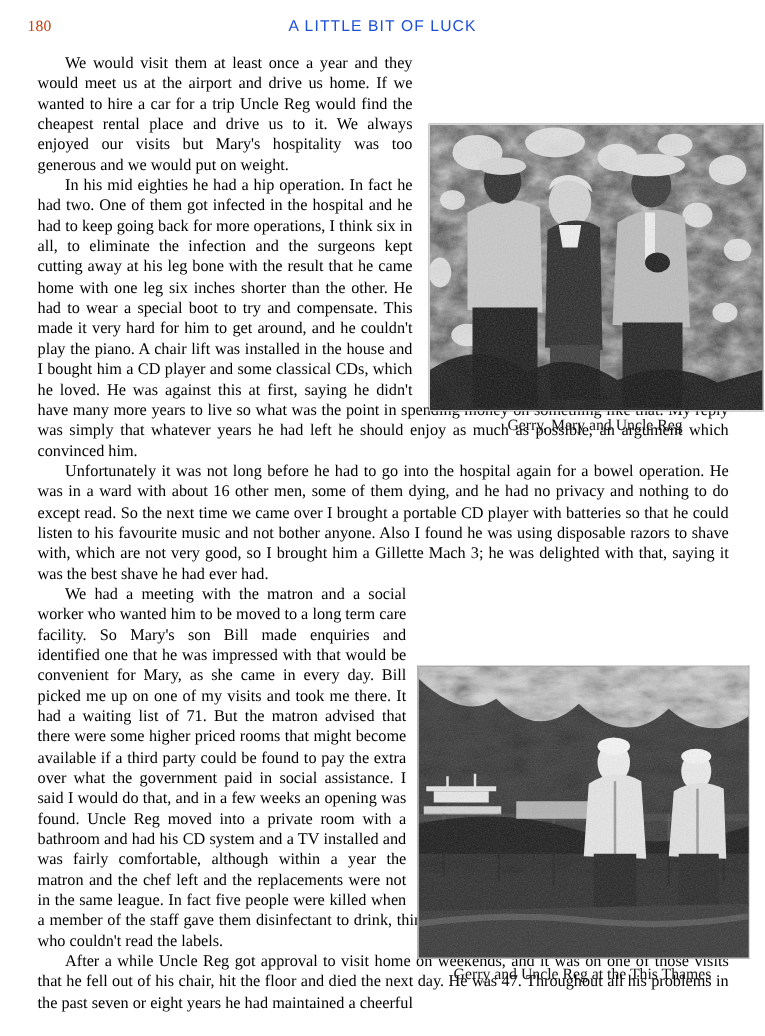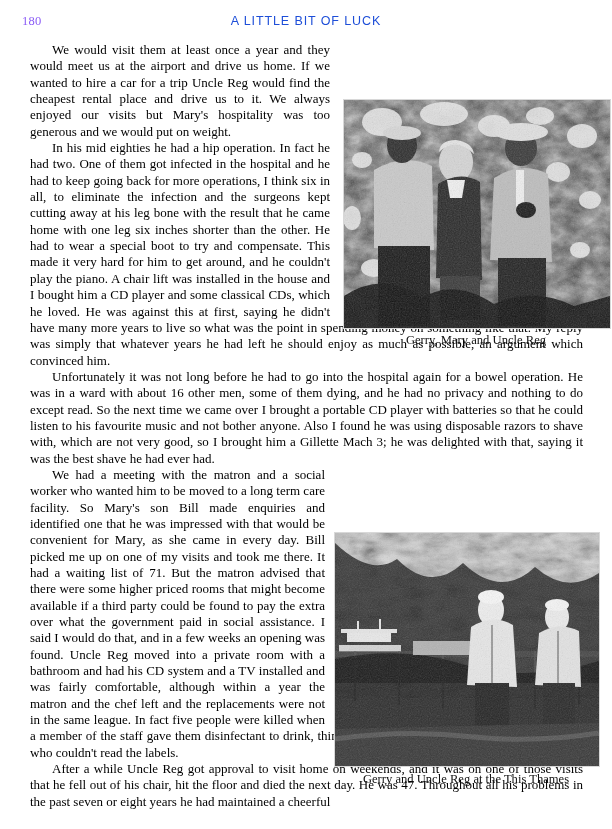--- a/index.html
+++ b/index.html
@@ -29,21 +29,21 @@
     left: 0;
     width: 612px;
     height: 18px;
   }
   .folio {
     position: absolute;
     left: 22px;
     top: 0;
     font-size: 12.5px;
     letter-spacing: 0.2px;
-    color: #8b5cf6;
+    color: #c2410c;
   }
   .book-title {
     position: absolute;
     left: 0;
     top: 0;
     width: 612px;
     text-align: center;
     font-family: "Liberation Sans", "DejaVu Sans", sans-serif;
     font-size: 12.5px;
     letter-spacing: 0.9px;

